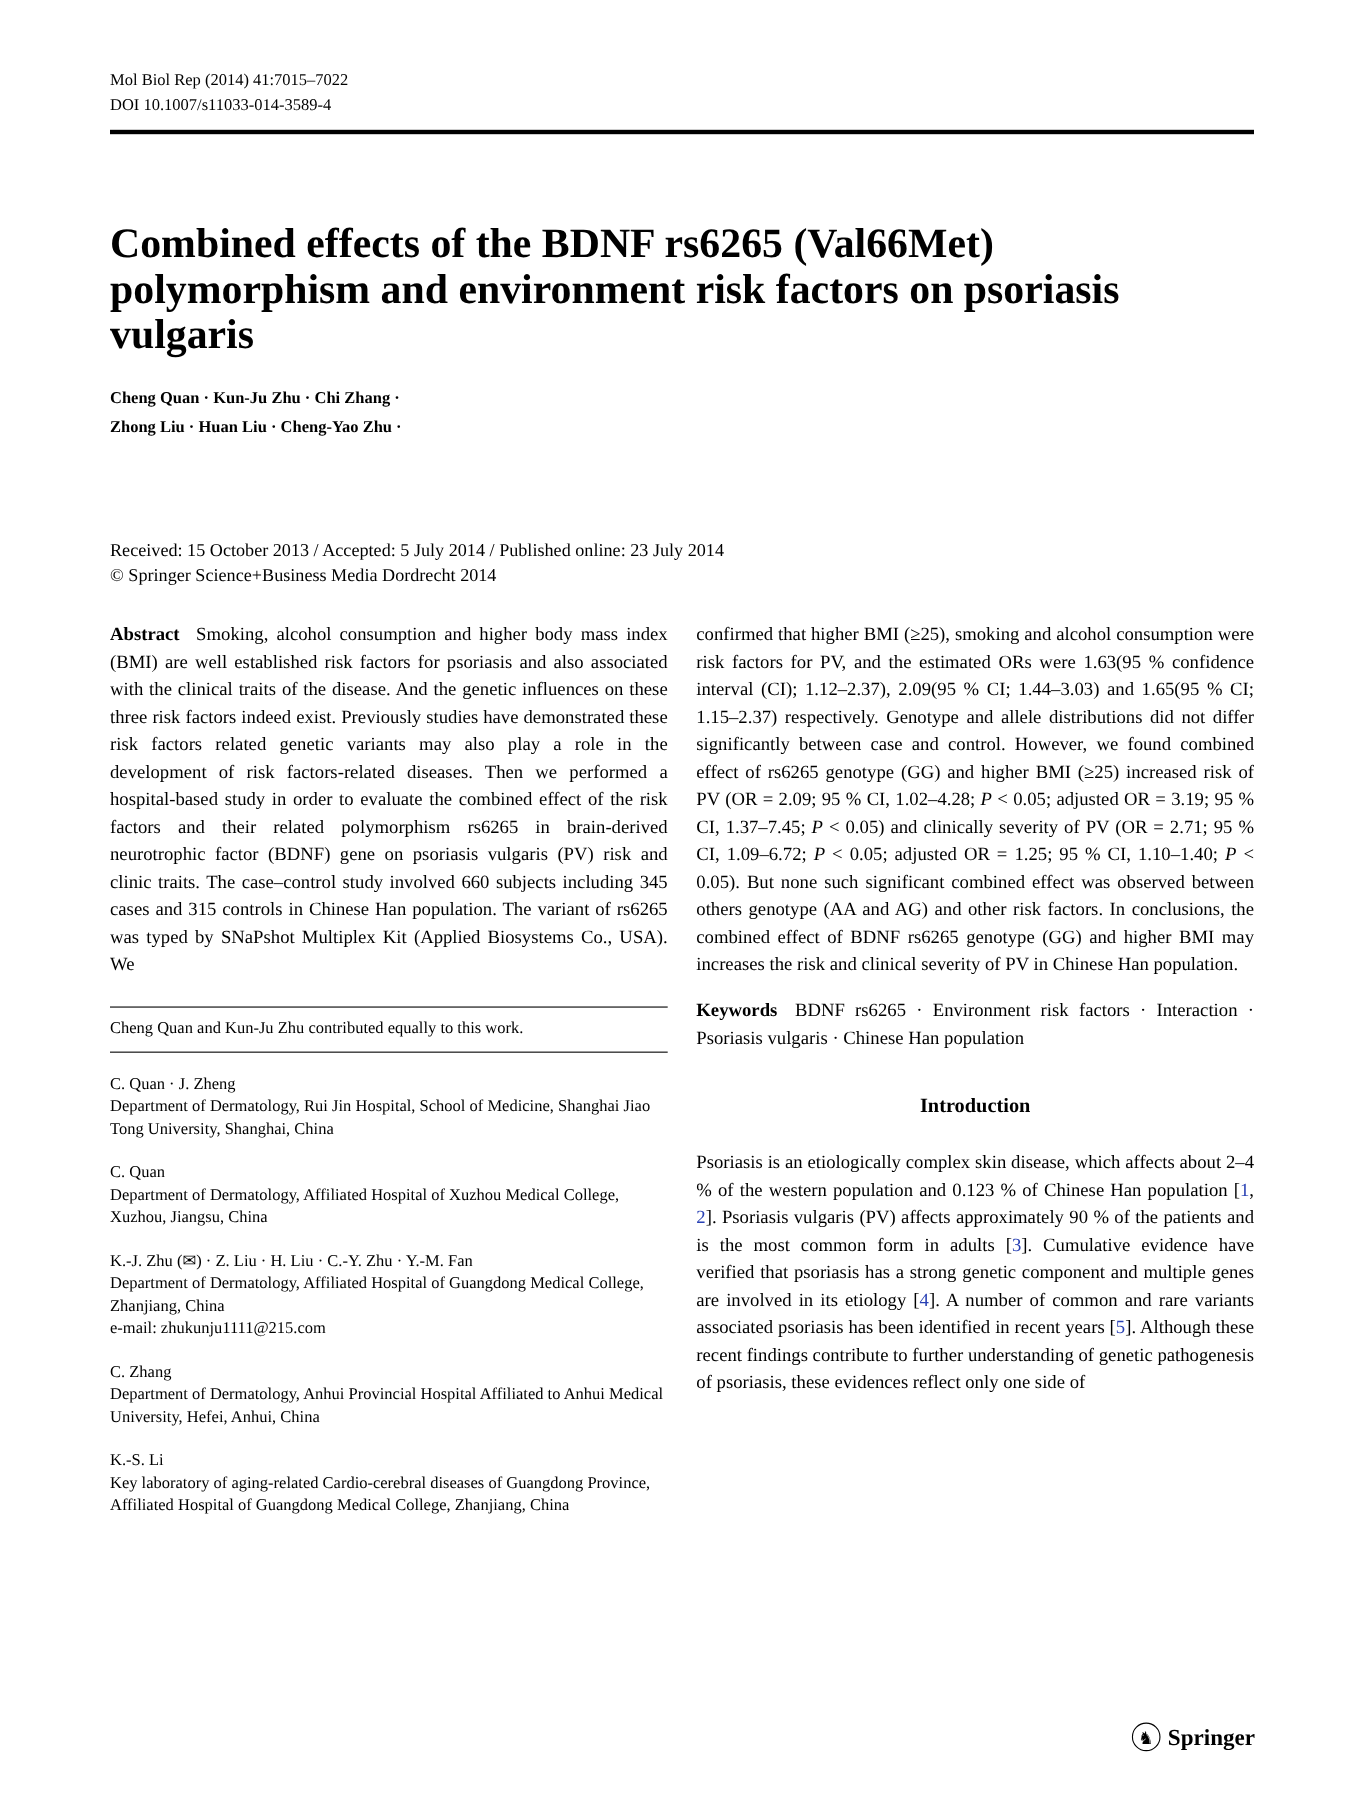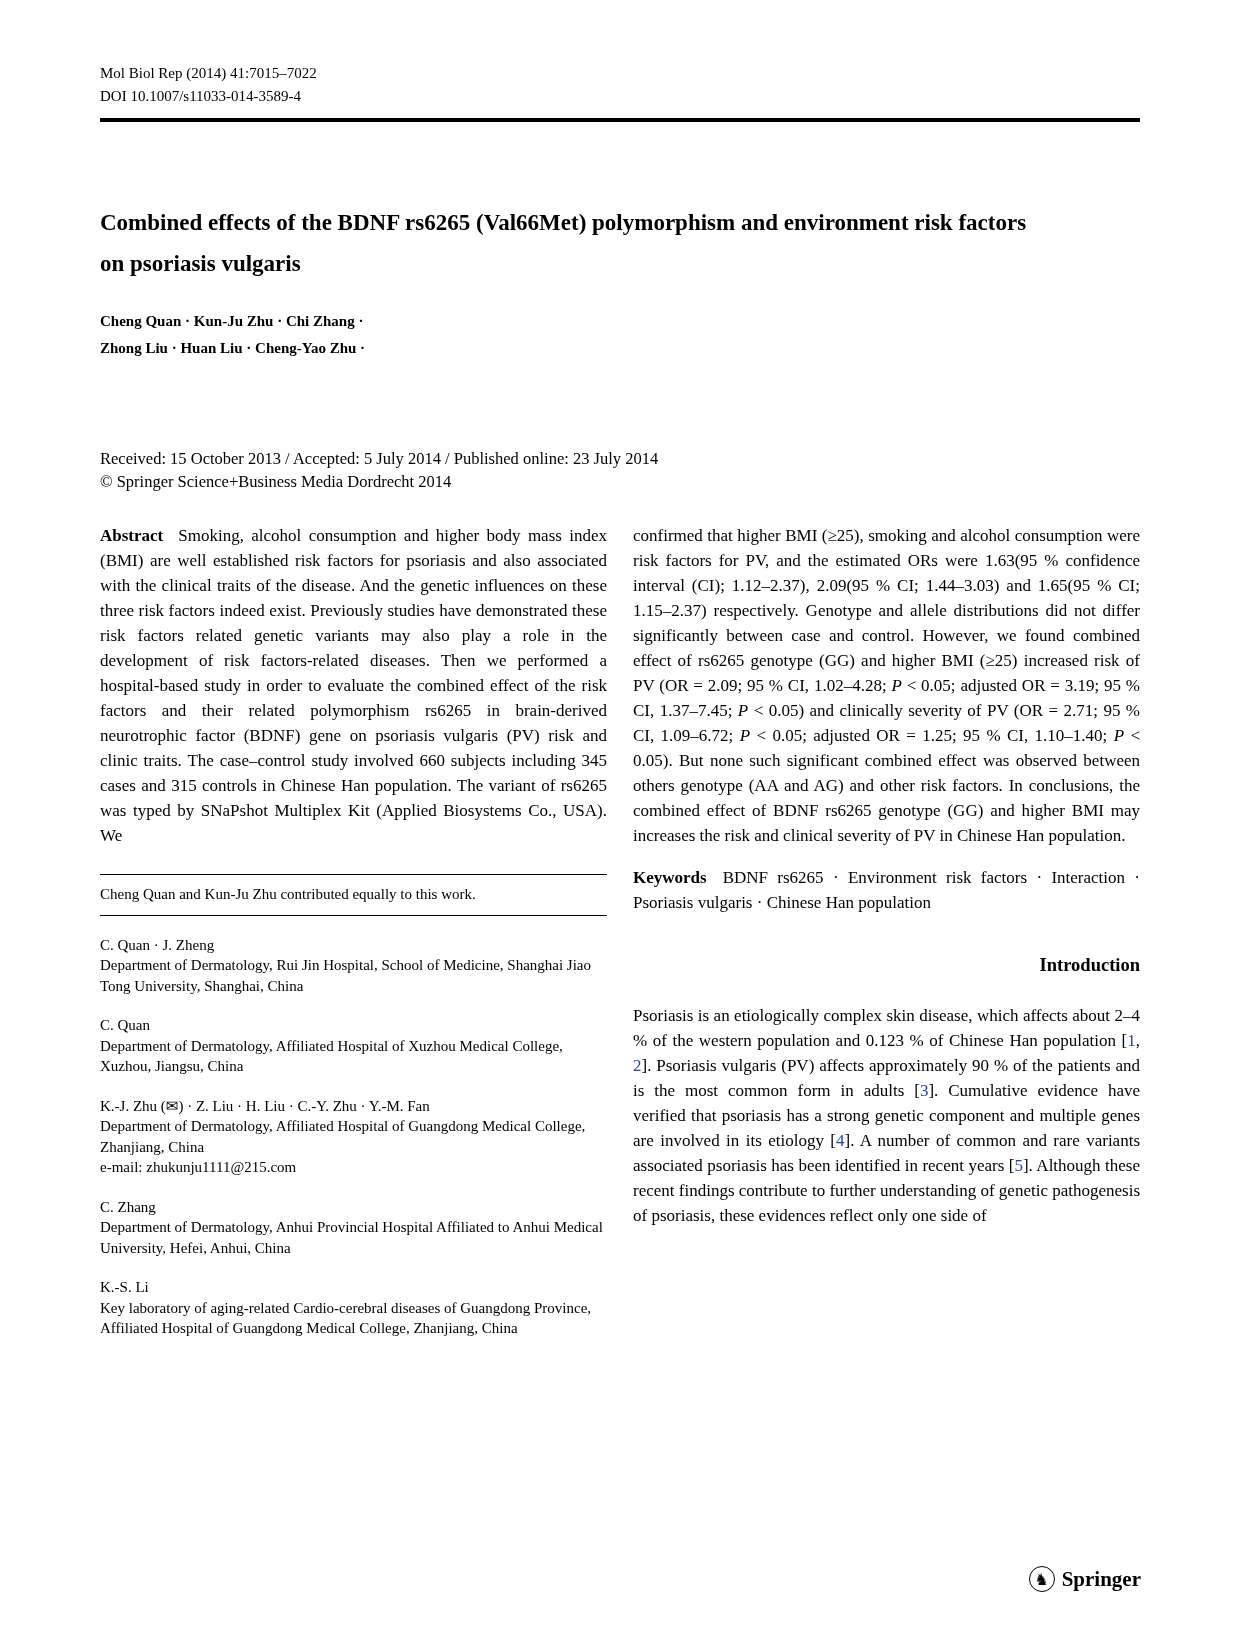--- a/index.html
+++ b/index.html
@@ -8,42 +8,42 @@
   .page {
     width: 1241px; height: 1648px; margin: 0 auto; background: #ffffff;
     position: relative; overflow: hidden;
     font-family: "Liberation Serif", serif; color: #000;
   }
   .content { position: absolute; left: 100px; top: 62px; width: 1040px; }
 
   .journal-line { font-size: 15px; line-height: 23px; }
   .header-rule { height: 4px; background: #000; margin-top: 10px; }
 
-  .title { font-size: 23px; line-height: 41px; font-weight: bold; margin: 80px 0 0 0; max-width: 945px; }
+  .title { font-size: 38px; line-height: 41px; font-weight: bold; margin: 80px 0 0 0; max-width: 945px; }
 
   .authors { margin-top: 24px; font-weight: bold; font-size: 15px; line-height: 26.5px; }
 
   .dates { margin-top: 86px; font-size: 16.5px; line-height: 23px; }
 
   .cols { display: flex; gap: 26px; margin-top: 30px; }
   .col { flex: 1; font-size: 17px; line-height: 25px; text-align: justify; }
   p { margin: 0; }
 
   .abstract-label { font-weight: bold; margin-right: 15px; }
   .justify-last { text-align-last: justify; }
 
   .fn { margin-top: 26px; font-size: 15px; line-height: 20.5px; text-align: left; }
   .fn-rule { border: 0; border-top: 1px solid #000; margin: 0; height: 0; }
   .fn-note { padding: 9px 0 10px 0; }
   .aff { margin-top: 19px; }
 
   .kw { margin-top: 17px; }
   .kw-label { font-weight: bold; margin-right: 16px; }
 
-  .intro-h { margin: 38px 0 12px 0; font-size: 18.5px; font-weight: bold; text-align: right; }
+  .intro-h { margin: 38px 0 12px 0; font-size: 18.5px; font-weight: bold; text-align: center; }
   .intro-p { margin-top: 25px; }
 
   .cite { color: #2840b4; text-decoration: none; cursor: pointer; }
 
   .springer {
     position: absolute; right: 100px; bottom: 56px;
     display: flex; align-items: center; gap: 7px;
     font-size: 21px; font-weight: bold;
   }
   .s-icon {

